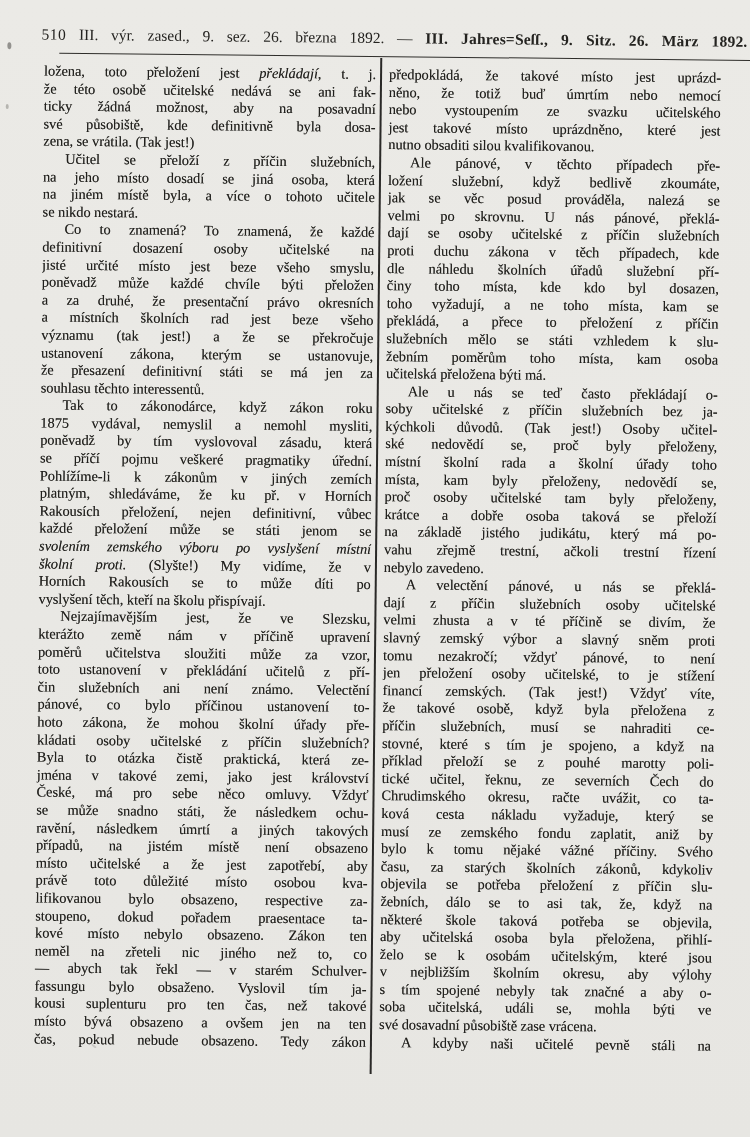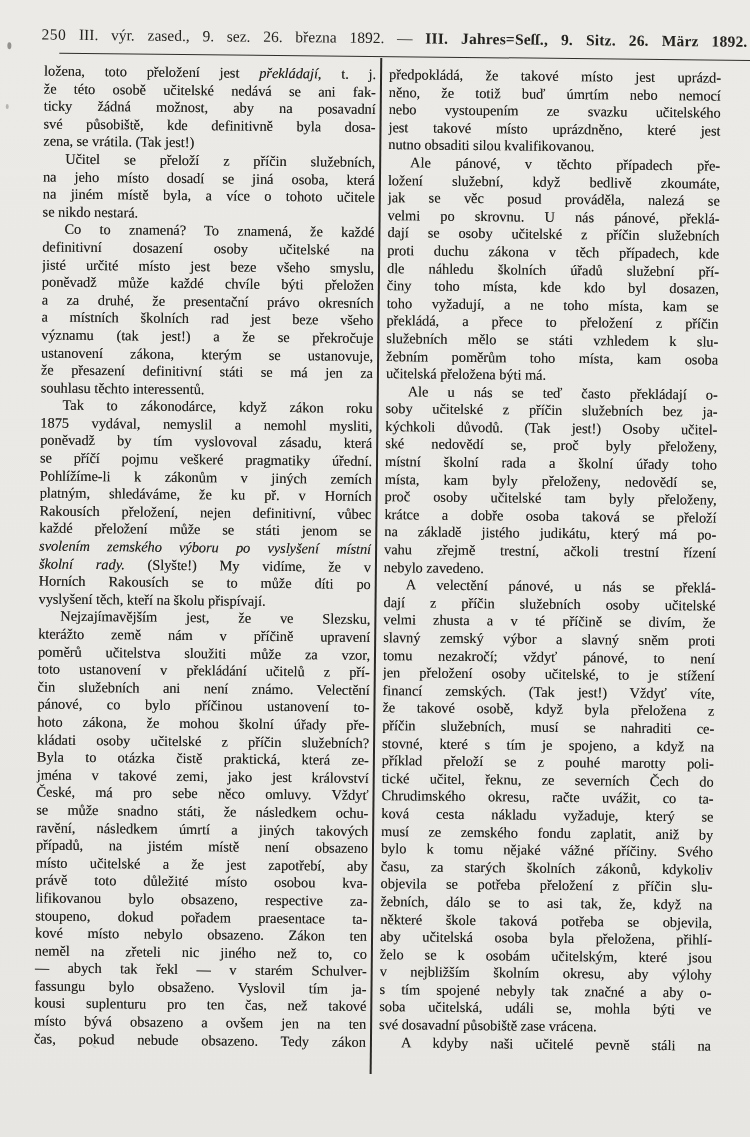--- a/index.html
+++ b/index.html
@@ -78,21 +78,21 @@
   .speck.s2 { left: 1px; top: 108px; width: 3px; height: 5px; opacity: .6; }
   .speck.s3 { left: 96px; top: 1048px; width: 6px; height: 2px; opacity: .35; transform: rotate(35deg); }
 </style>
 </head>
 <body>
 
 <div class="page">
   <div class="tilt">
 
     <div class="header-line">
-      <span class="pageno">250</span>
+      <span class="pageno">510</span>
       <span>III. výr. zased., 9. sez. 26. března 1892.</span>
       <span>—</span>
       <span class="fraktur">III. Jahres=Seſſ., 9. Sitz. 26. März 1892.</span>
     </div>
 
     <div class="header-rule"></div>
 
     <div class="columns">
       <div class="col" id="col-left">
           <div class="line">ložena, toto přeložení jest <i>překládají</i>, t. j.</div>
@@ -116,21 +116,21 @@
           <div class="line last">souhlasu těchto interessentů.</div>
           <div class="line indent">Tak to zákonodárce, když zákon roku</div>
           <div class="line">1875 vydával, nemyslil a nemohl mysliti,</div>
           <div class="line">poněvadž by tím vyslovoval zásadu, která</div>
           <div class="line">se příčí pojmu veškeré pragmatiky úřední.</div>
           <div class="line">Pohlížíme-li k zákonům v jiných zemích</div>
           <div class="line">platným, shledáváme, že ku př. v Horních</div>
           <div class="line">Rakousích přeložení, nejen definitivní, vůbec</div>
           <div class="line">každé přeložení může se státi jenom se</div>
           <div class="line"><i>svolením zemského výboru po vyslyšení místní</i></div>
-          <div class="line"><i>školní rady.</i> (Slyšte!) My vidíme, že v</div>
+          <div class="line"><i>školní proti.</i> (Slyšte!) My vidíme, že v</div>
           <div class="line">Horních Rakousích se to může díti po</div>
           <div class="line last">vyslyšení těch, kteří na školu přispívají.</div>
           <div class="line indent">Nejzajímavějším jest, že ve Slezsku,</div>
           <div class="line">kterážto země nám v příčině upravení</div>
           <div class="line">poměrů učitelstva sloužiti může za vzor,</div>
           <div class="line">toto ustanovení v překládání učitelů z pří-</div>
           <div class="line">čin služebních ani není známo. Velectění</div>
           <div class="line">pánové, co bylo příčinou ustanovení to-</div>
           <div class="line">hoto zákona, že mohou školní úřady pře-</div>
           <div class="line">kládati osoby učitelské z příčin služebních?</div>

